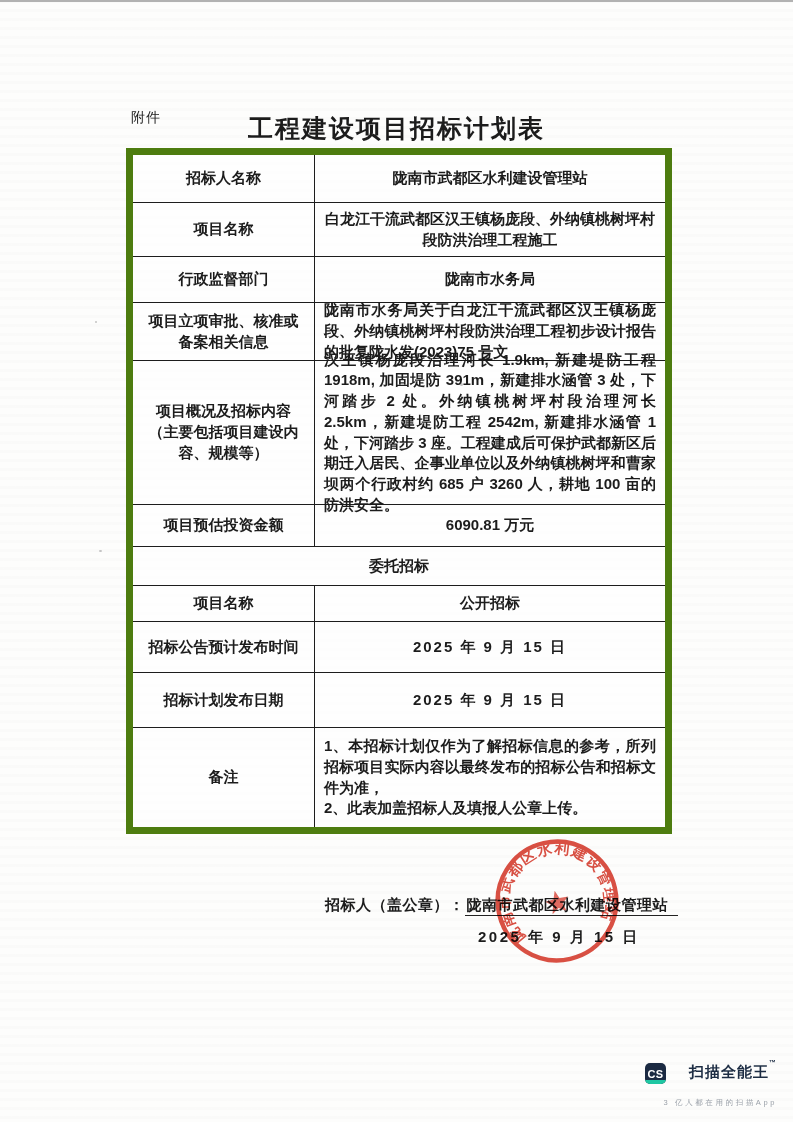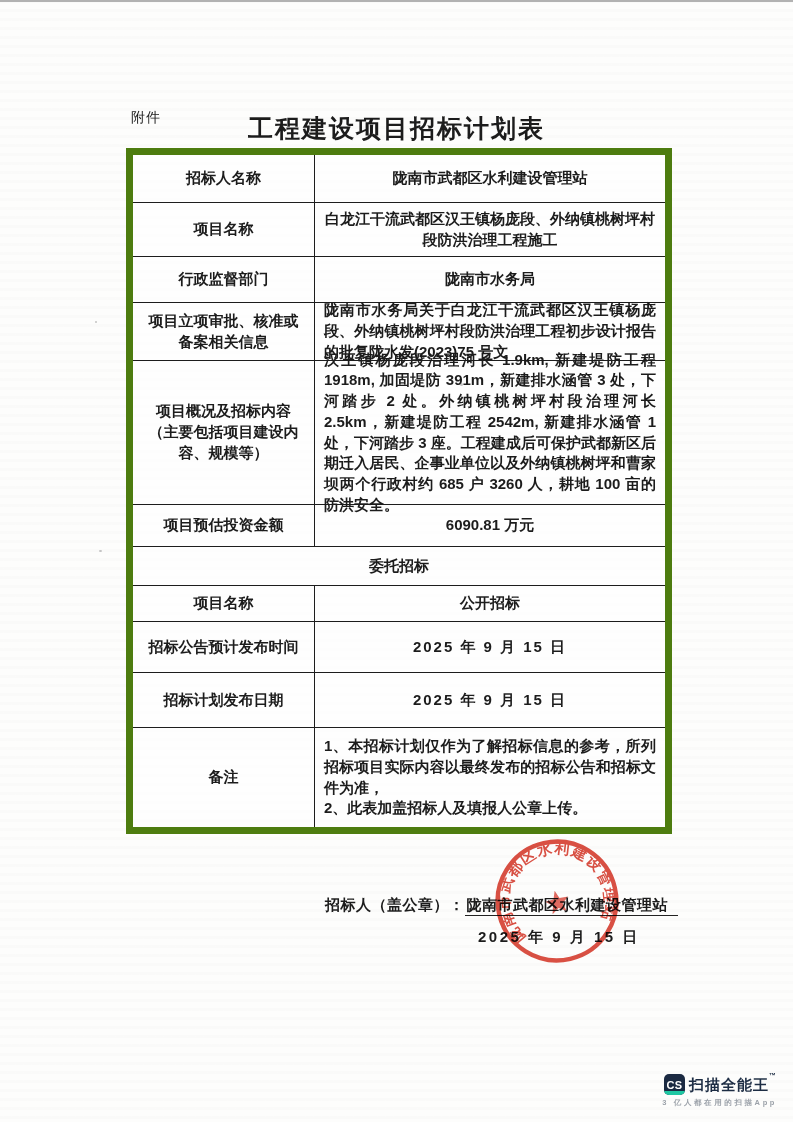--- a/index.html
+++ b/index.html
@@ -31,28 +31,28 @@
   .cell.value.datecell{letter-spacing:2px;}
   
   .sig-line{position:absolute;left:325px;top:886px;font-size:15px;font-weight:700;letter-spacing:.5px;margin-top:10px;}
   .sig-name{border-bottom:1.6px solid #222;padding:0 10px 2px 2px;}
   .sig-date{position:absolute;left:478px;top:928px;font-size:15px;font-weight:700;letter-spacing:2.5px;}
   
   .stamp{position:absolute;left:490px;top:834px;width:134px;height:134px;
     transform:rotate(-13deg);opacity:.88;mix-blend-mode:multiply;pointer-events:none;}
   
   .wm{position:absolute;right:16px;bottom:14px;display:flex;flex-direction:column;align-items:flex-end;}
-  .wm-top{display:flex;align-items:flex-end;gap:4px;margin-top:21px;}
+  .wm-top{display:flex;align-items:flex-start;gap:23px;margin-top:21px;}
   .wm-logo{width:21px;height:21px;border-radius:5px;background:#1b2a42;position:relative;
     display:flex;align-items:center;justify-content:center;
     color:#ffffff;font-size:11px;font-weight:700;letter-spacing:.3px;overflow:hidden;}
   .wm-logo::after{content:"";position:absolute;left:0;right:0;bottom:0;height:4px;background:#1fc7a3;}
   .wm-brand{font-size:15px;font-weight:700;color:#1d2d44;letter-spacing:1px;position:relative;}
   .wm-tm{font-size:7px;vertical-align:top;position:relative;top:-4px;color:#1d2d44;}
-  .wm-tagline{margin-top:3px;font-size:7.5px;color:#9ba1a9;letter-spacing:2.6px;font-weight:700;}
+  .wm-tagline{margin-top:14px;font-size:7.5px;color:#9ba1a9;letter-spacing:2.6px;font-weight:400;}
   
   .speck{position:absolute;background:#8c8c8c;border-radius:50%;opacity:.5;}
 </style>
 </head>
 <body>
 
 <div class="scan-edge"></div>
 
 <div class="attachment">附件</div>
 

